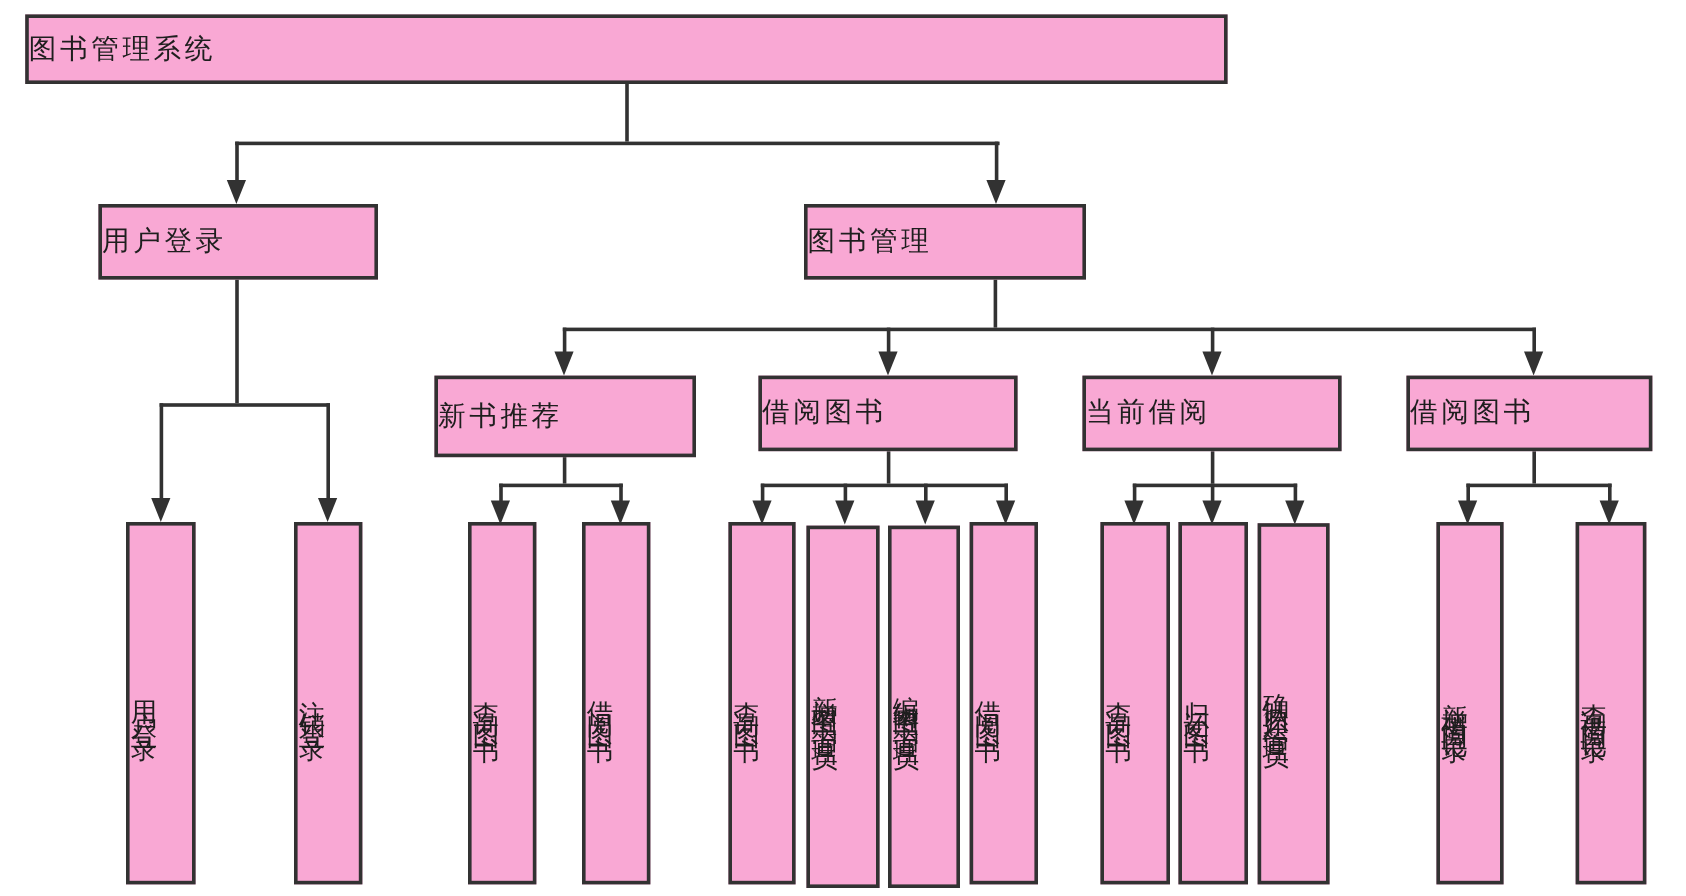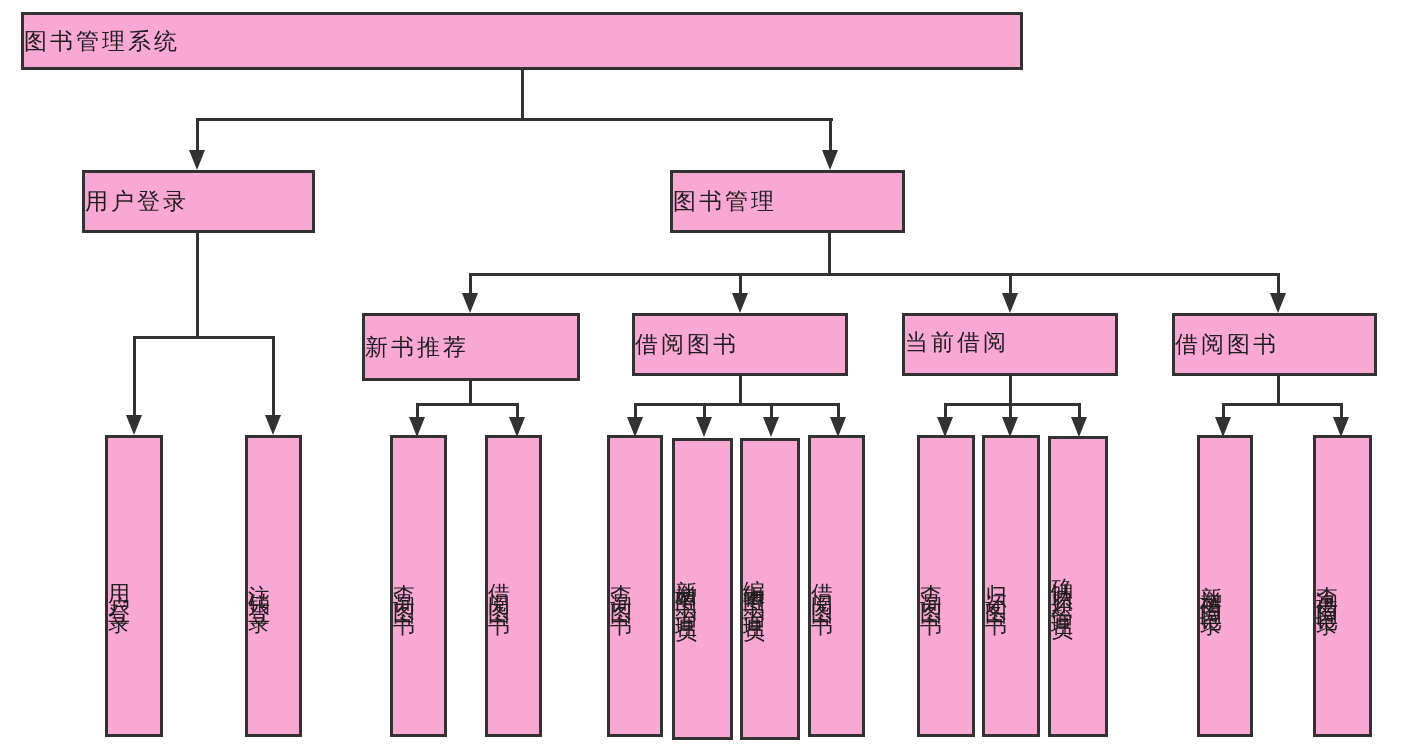--- a/index.html
+++ b/index.html
@@ -135,21 +135,21 @@
   </div>
 
   <div class="box" style="left:362px;top:313px;width:218px;height:68px;">
     <span class="hlabel">新书推荐</span>
   </div>
 
   <div class="box" style="left:632px;top:313px;width:216px;height:63px;">
     <span class="hlabel">借阅图书</span>
   </div>
 
-  <div class="box" style="left:902px;top:313px;width:216px;height:63px;font-family:Liberation Mono, monospace;">
+  <div class="box" style="left:902px;top:313px;width:216px;height:63px;">
     <span class="hlabel">当前借阅</span>
   </div>
 
   <div class="box" style="left:1172px;top:313px;width:205px;height:63px;">
     <span class="hlabel">借阅图书</span>
   </div>
 
   <div class="box" style="left:105px;top:435px;width:58px;height:302px;">
     <span class="vlabel">用户登录</span>
   </div>

